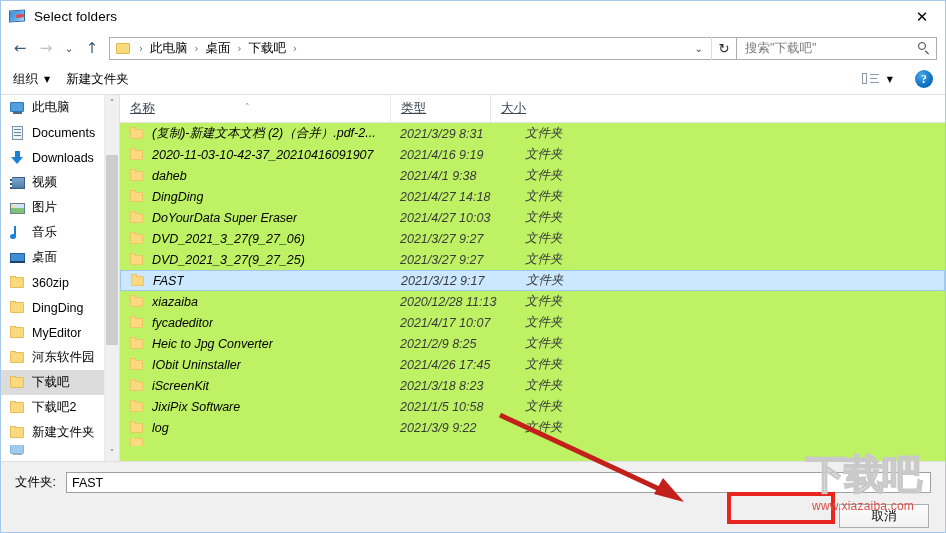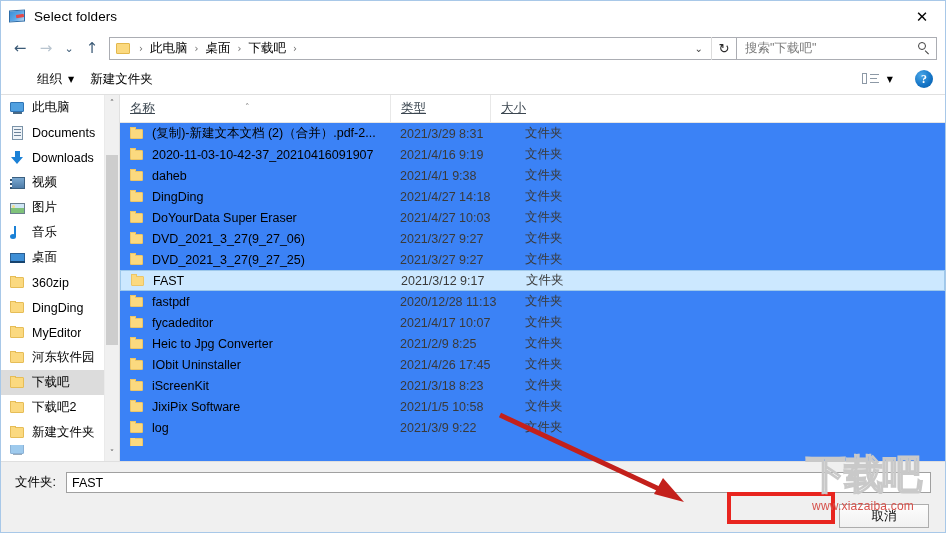--- a/index.html
+++ b/index.html
@@ -181,21 +181,21 @@
     background: #3f3f3f;
     transform: rotate(45deg);
     transform-origin: left center;
   }
 
   
   .toolbar {
     height: 30px; min-height: 30px;
     display: flex;
     align-items: center;
-    padding-left: 28px;
+    padding-left: 4px;
     border-bottom: 1px solid #e0e0e0;
     background: #fff;
     justify-content: center;
   }
   .tb-item {
     font-size: 12.5px;
     color: #000;
     padding: 3px 8px;
     display: flex;
     align-items: center;
@@ -428,21 +428,22 @@
     position: absolute;
     left: 125px; top: -1px;
     color: #8a8a8a;
     font-size: 9px;
     font-family: "DejaVu Sans", sans-serif;
   }
 
   .rows {
     flex: 1;
     overflow: hidden;
-    background: #3b82f6;
+    background: #bef264;
+    font-style: italic;
   }
   .row {
     height: 21px;
     display: flex;
     align-items: center;
     box-sizing: border-box;
   }
   .row.selected {
     background: #cce8ff;
     border: 1px solid #9dc8eb;
@@ -785,21 +786,21 @@
               <span class="row-fold"></span>
               <span class="row-label">FAST</span>
             </div>
             <div class="row-date">2021/3/12 9:17</div>
             <div class="row-type">文件夹</div>
             <div class="row-size"></div>
           </div>
           <div class="row">
             <div class="row-name">
               <span class="row-fold"></span>
-              <span class="row-label">fastpdf</span>
+              <span class="row-label">xiazaiba</span>
             </div>
             <div class="row-date">2020/12/28 11:13</div>
             <div class="row-type">文件夹</div>
             <div class="row-size"></div>
           </div>
           <div class="row">
             <div class="row-name">
               <span class="row-fold"></span>
               <span class="row-label">fycadeditor</span>
             </div>

